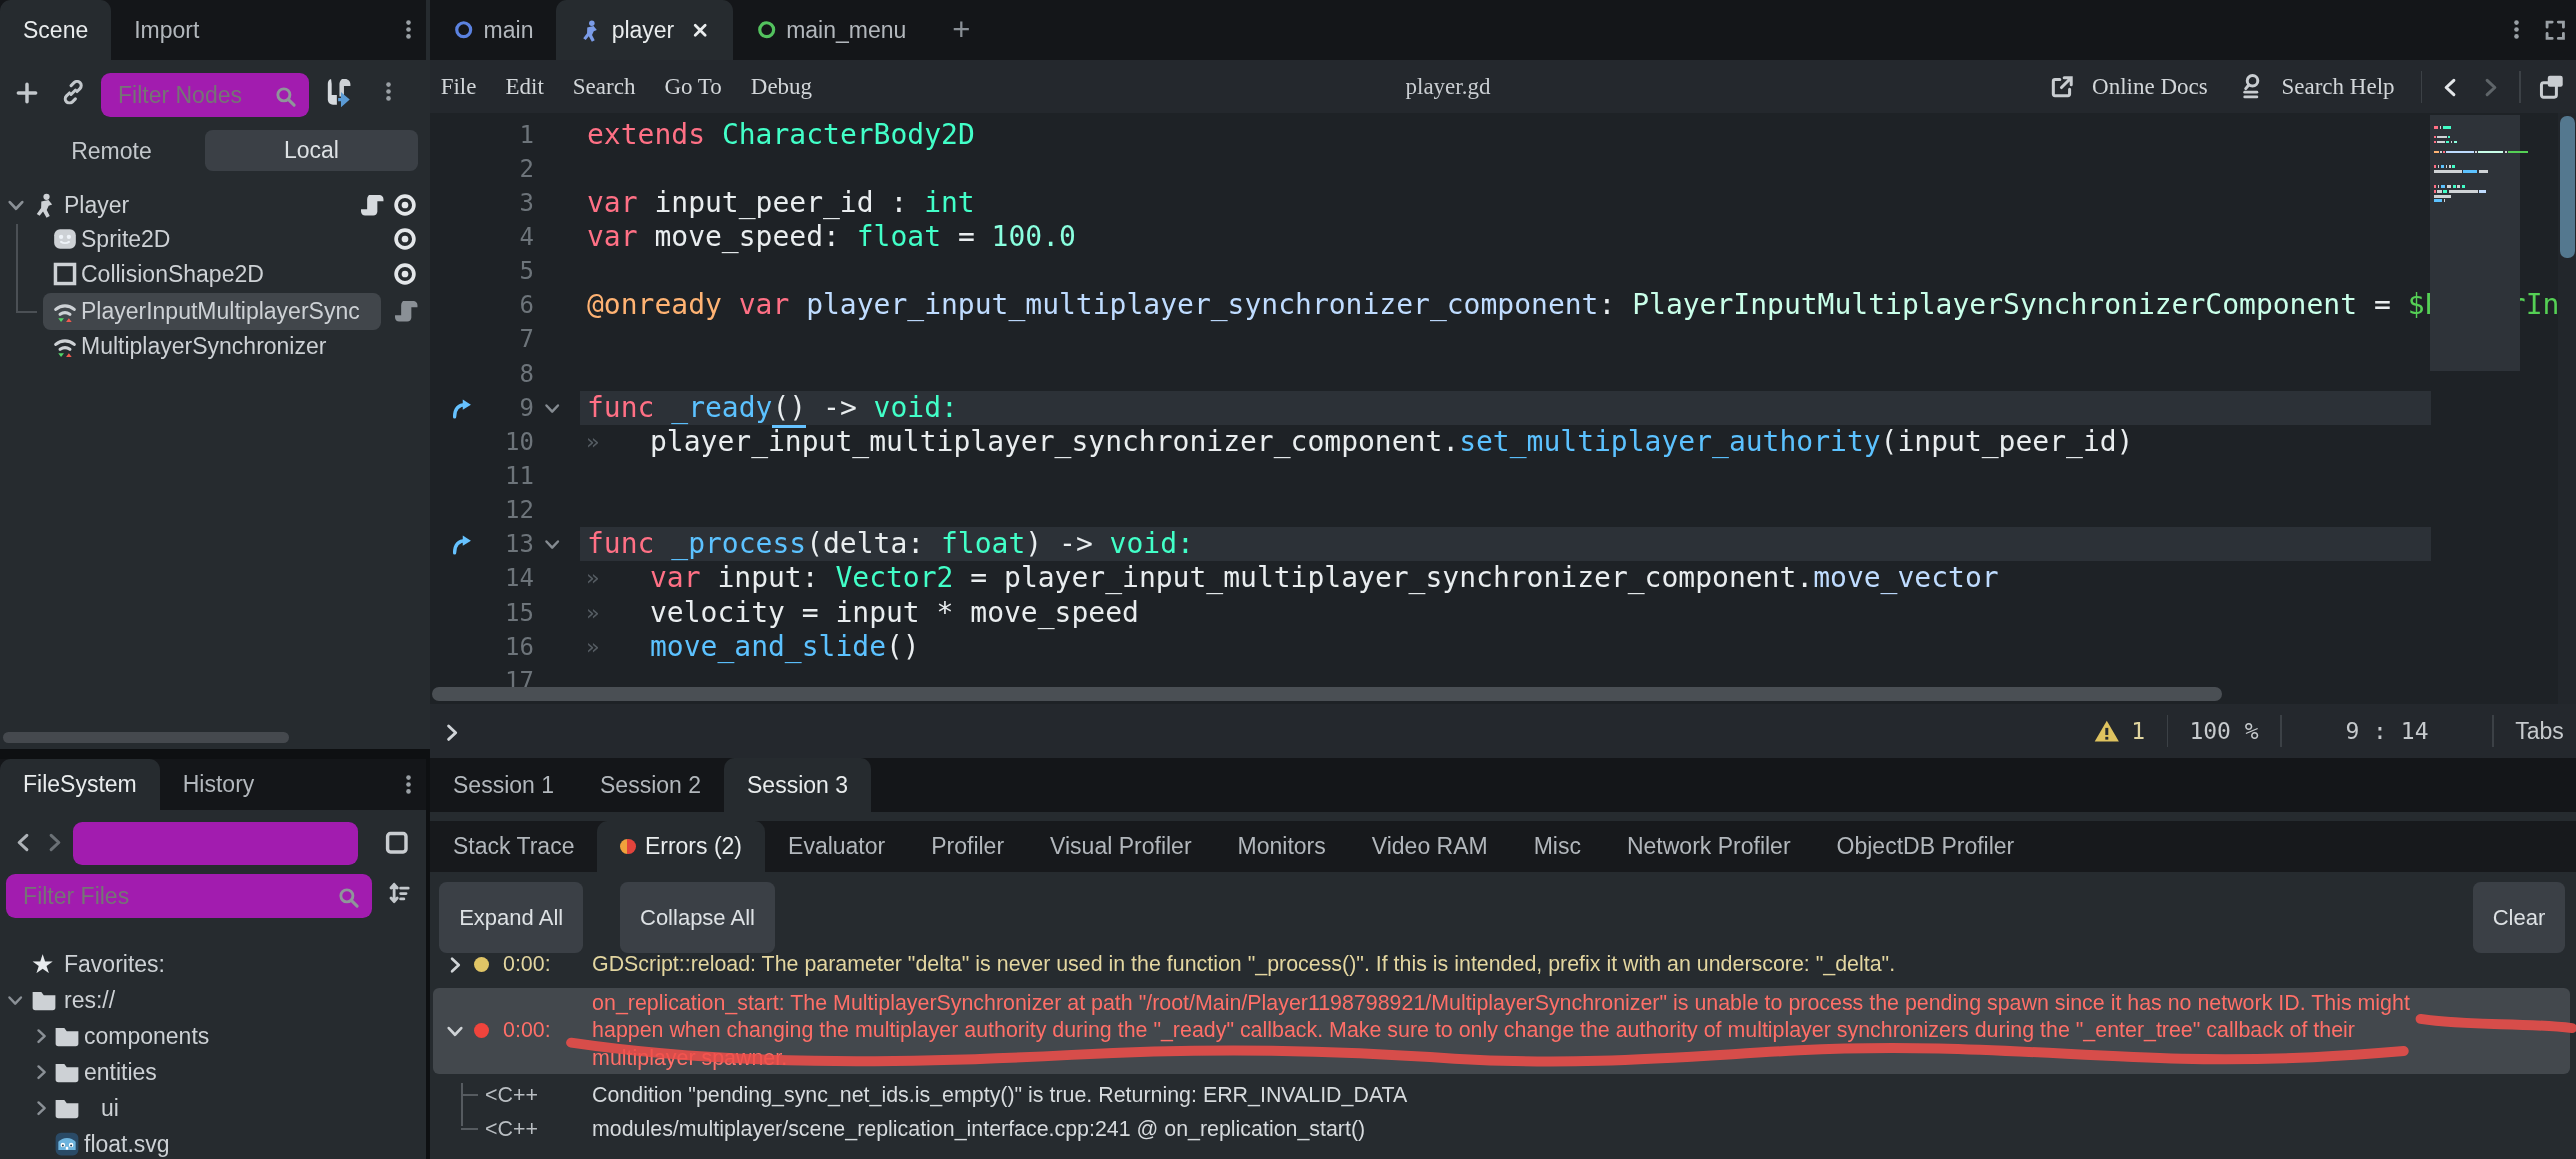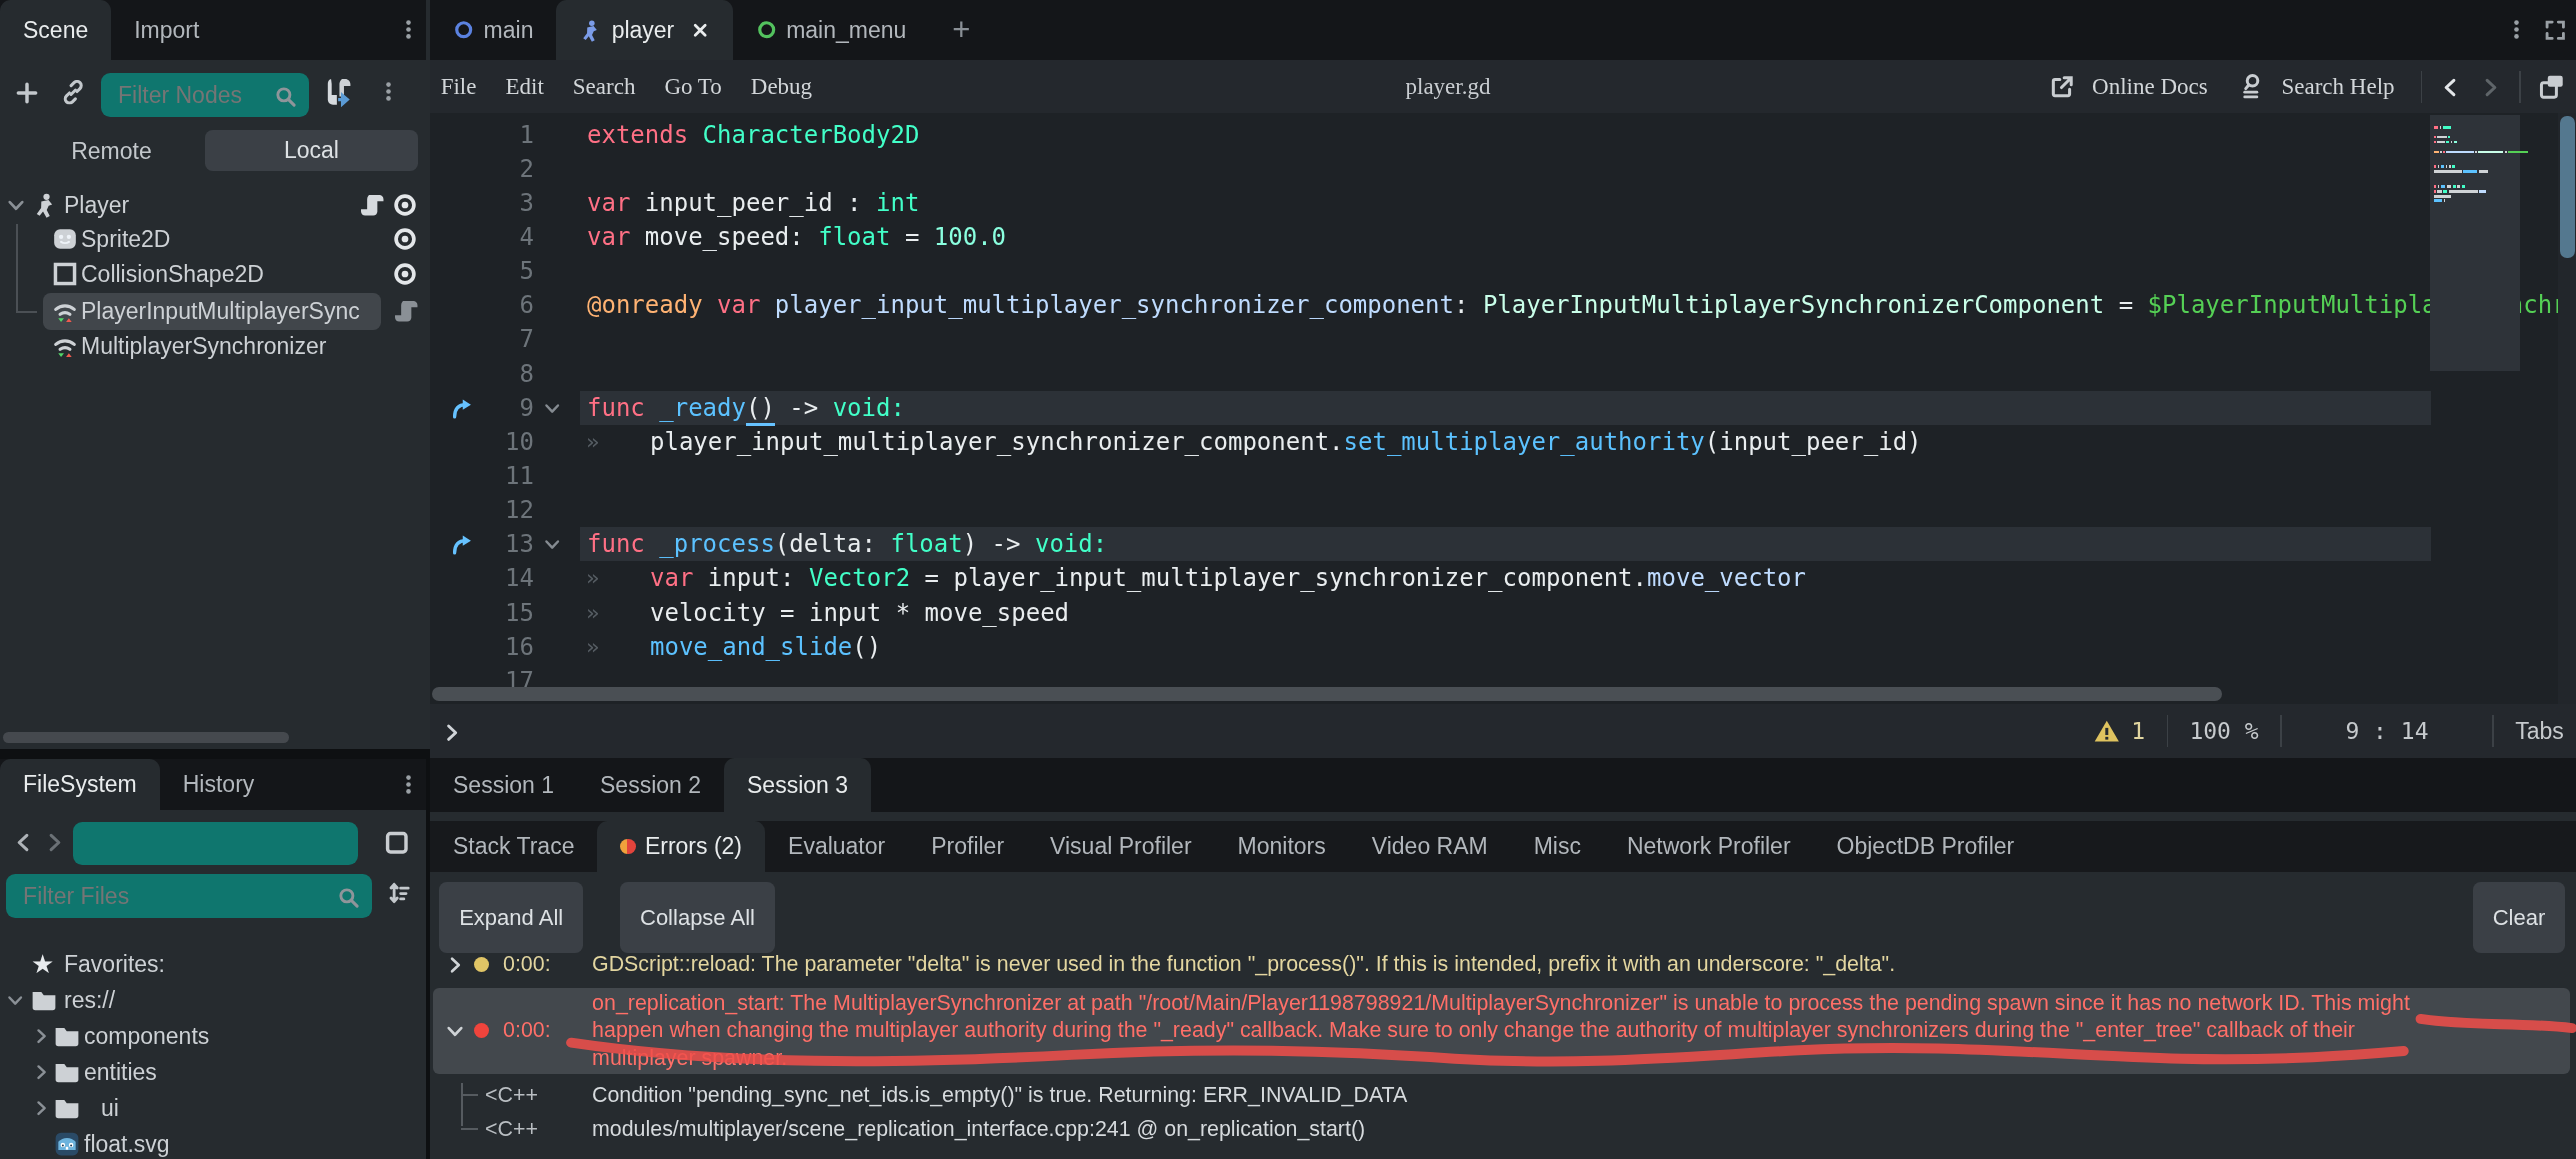--- a/index.html
+++ b/index.html
@@ -7,36 +7,36 @@
        font-family:"Liberation Sans","DejaVu Sans",sans-serif;color:#cfd3d6;
        -webkit-font-smoothing:antialiased;}
   .abs{position:absolute;}
   .icn{display:inline-block;vertical-align:middle;flex:none;}
   
   .tabbar{position:absolute;background:#141619;display:flex;align-items:stretch;}
   .tab{display:flex;align-items:center;gap:9.2px;padding:0 23px;color:#b2b7bc;font-size:23px;white-space:nowrap;}
   .tab.active{background:#262b2f;border-radius:10.7px 10.7px 0 0;color:#e9eced;}
   
   .panel{position:absolute;background:#262b2f;}
-  .field{background:#0f766e;border-radius:9.2px;display:flex;align-items:center;color:#84898e;font-size:23px;}
+  .field{background:#a21caf;border-radius:9.2px;display:flex;align-items:center;color:#84898e;font-size:23px;}
   .field input{background:transparent;border:none;outline:none;color:#c9cdd1;font-size:23px;flex:1;min-width:0;
                font-family:"Liberation Sans",sans-serif;padding:0 0 0 17px;}
   .btn{background:#3b4046;border-radius:7.7px;display:flex;align-items:center;justify-content:center;
        color:#dde1e4;font-size:22px;}
   
   .trow{position:absolute;left:0;width:426px;height:34px;display:flex;align-items:center;font-size:23px;color:#cdd1d5;}
   .trow .lbl{white-space:nowrap;}
   .trow.selected .rowbg{position:absolute;background:#41464b;border-radius:7.7px;}
   .trail{position:absolute;display:flex;gap:7.7px;align-items:center;}
   
   #code-area{background:#1e2226;overflow:hidden;font-family:"DejaVu Sans Mono","Liberation Mono",monospace;}
   .crow{position:absolute;left:0;width:2146px;height:34px;}
   .crow .hl{position:absolute;left:150px;top:0;width:1851px;height:34px;background:#2c3137;}
   .lnum{position:absolute;left:0;top:0;width:104px;text-align:right;font-size:24px;color:#6d747a;line-height:34px;}
-  .ctext{position:absolute;left:157px;top:0;white-space:pre;font-size:24px;line-height:34px;}
+  .ctext{position:absolute;left:157px;top:0;white-space:pre;font-size:28px;line-height:34px;}
   .ctext.ind{left:220px;}
   .imark{position:absolute;left:156px;top:0;color:#555c62;font-size:22px;line-height:34px;}
   .fold{position:absolute;left:113px;top:7.7px;color:#858b91;}
   .gov{position:absolute;left:20px;top:5.4px;color:#66c2ff;}
   .tok-kw{color:#ff7085;}.tok-type{color:#42ffc8;}.tok-ut{color:#c9ffe9;}
   .tok-an{color:#ffb373;}.tok-num{color:#8affdf;}.tok-fn{color:#5cc2ff;}
   .tok-mem{color:#bfdcff;}.tok-np{color:#55d055;}.tok-t{color:#e9edef;}
   .tok-ul{color:#e9edef;border-bottom:3.8px solid #66c2ff;padding-bottom:0.8px;}
   
   #status-bar{background:#24282d;display:flex;align-items:center;font-size:23px;color:#c6cacd;}

